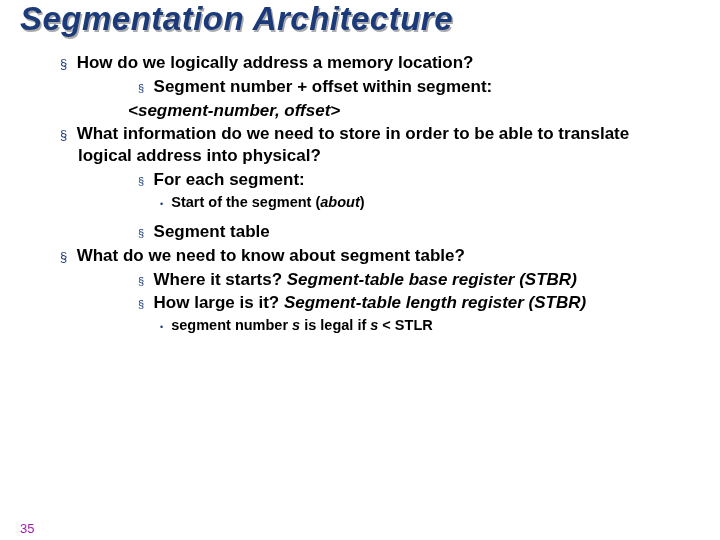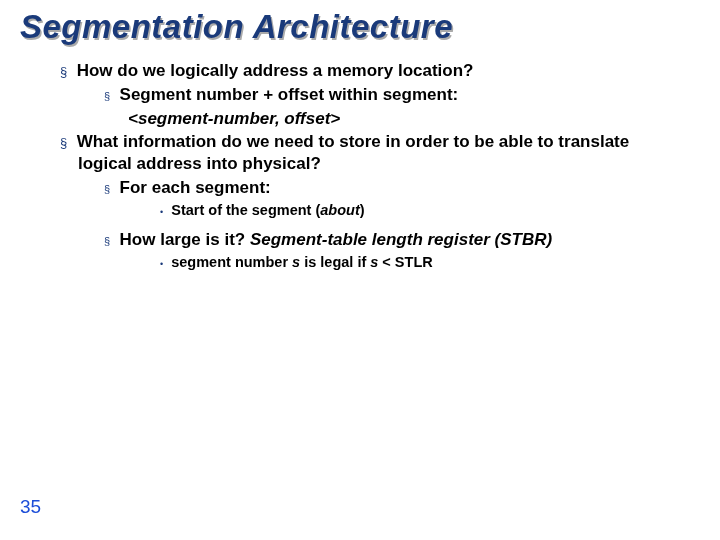--- a/index.html
+++ b/index.html
@@ -9,21 +9,21 @@
     height: 540px;
     background: #ffffff;
     font-family: Arial, Helvetica, sans-serif;
     overflow: hidden;
   }
   .slide {
     position: relative;
     width: 668px;
     height: 540px;
     box-sizing: border-box;
-    padding: 8px 20px 0 20px;
+    padding: 0 20px 0 20px;
   }
   .title {
     font-size: 33px;
     font-weight: bold;
     font-style: italic;
     color: #1a3a7a;
     text-shadow: 1.5px 1.5px 0 #aaa;
     margin: 0 0 14px 0;
     letter-spacing: 0.5px;
   }
@@ -33,21 +33,21 @@
     color: #000;
   }
   .lvl1 {
     margin-left: 40px;
     text-indent: -18px;
     padding-left: 18px;
     font-weight: bold;
     margin-bottom: 2px;
   }
   .lvl2 {
-    margin-left: 84px;
+    margin-left: 118px;
     text-indent: -18px;
     padding-left: 18px;
     font-weight: bold;
     margin-bottom: 2px;
   }
   .lvl2b {
     margin-left: 108px;
     font-weight: bold;
     margin-bottom: 2px;
     font-style: italic;
@@ -64,23 +64,23 @@
     font-family: Arial, sans-serif;
     font-weight: normal;
     display: inline;
   }
   .bul1 { font-size: 13px; color: #1a3a7a; }
   .bul2 { font-size: 11px; color: #1a3a7a; }
   .bul3 { font-size: 9px;  color: #1a3a7a; }
   .pagenum {
     position: absolute;
     left: 20px;
-    bottom: 22px;
-    font-size: 19px;
-    color: #1d4ed8;
+    bottom: 4px;
+    font-size: 13px;
+    color: #a21caf;
   }
 </style>
 </head>
 <body>
 
 <div class="slide">
 
   <div class="title">Segmentation Architecture</div>
 
   <div class="content">
@@ -100,21 +100,30 @@
     </div>
     <div class="lvl2">
       <span class="bul bul2">§</span>&nbsp;&nbsp;<span>For each segment:</span>
     </div>
     <div class="lvl3">
       <span class="bul bul3">•</span>&nbsp;&nbsp;<span><span>Start of the segment (</span><i>about</i><span>)</span></span>
     </div>
 
     <div style="height:8px"></div>
 
+    <div class="lvl2">
+      <span class="bul bul2">§</span>&nbsp;&nbsp;<span>Segment table</span>
+    </div>
 
+    <div class="lvl1">
+      <span class="bul bul1">§</span>&nbsp;&nbsp;<span>What do we need to know about segment table?</span>
+    </div>
+    <div class="lvl2">
+      <span class="bul bul2">§</span>&nbsp;&nbsp;<span><span>Where it starts? </span><i>Segment-table base register (STBR)</i></span>
+    </div>
     <div class="lvl2">
       <span class="bul bul2">§</span>&nbsp;&nbsp;<span><span>How large is it? </span><i>Segment-table length register (STBR)</i></span>
     </div>
     <div class="lvl3">
       <span class="bul bul3">•</span>&nbsp;&nbsp;<span><span>segment number </span><i>s</i><span> is legal if </span><i>s</i><span> &lt; STLR</span></span>
     </div>
 
   </div>
 
   <div class="pagenum">35</div>

